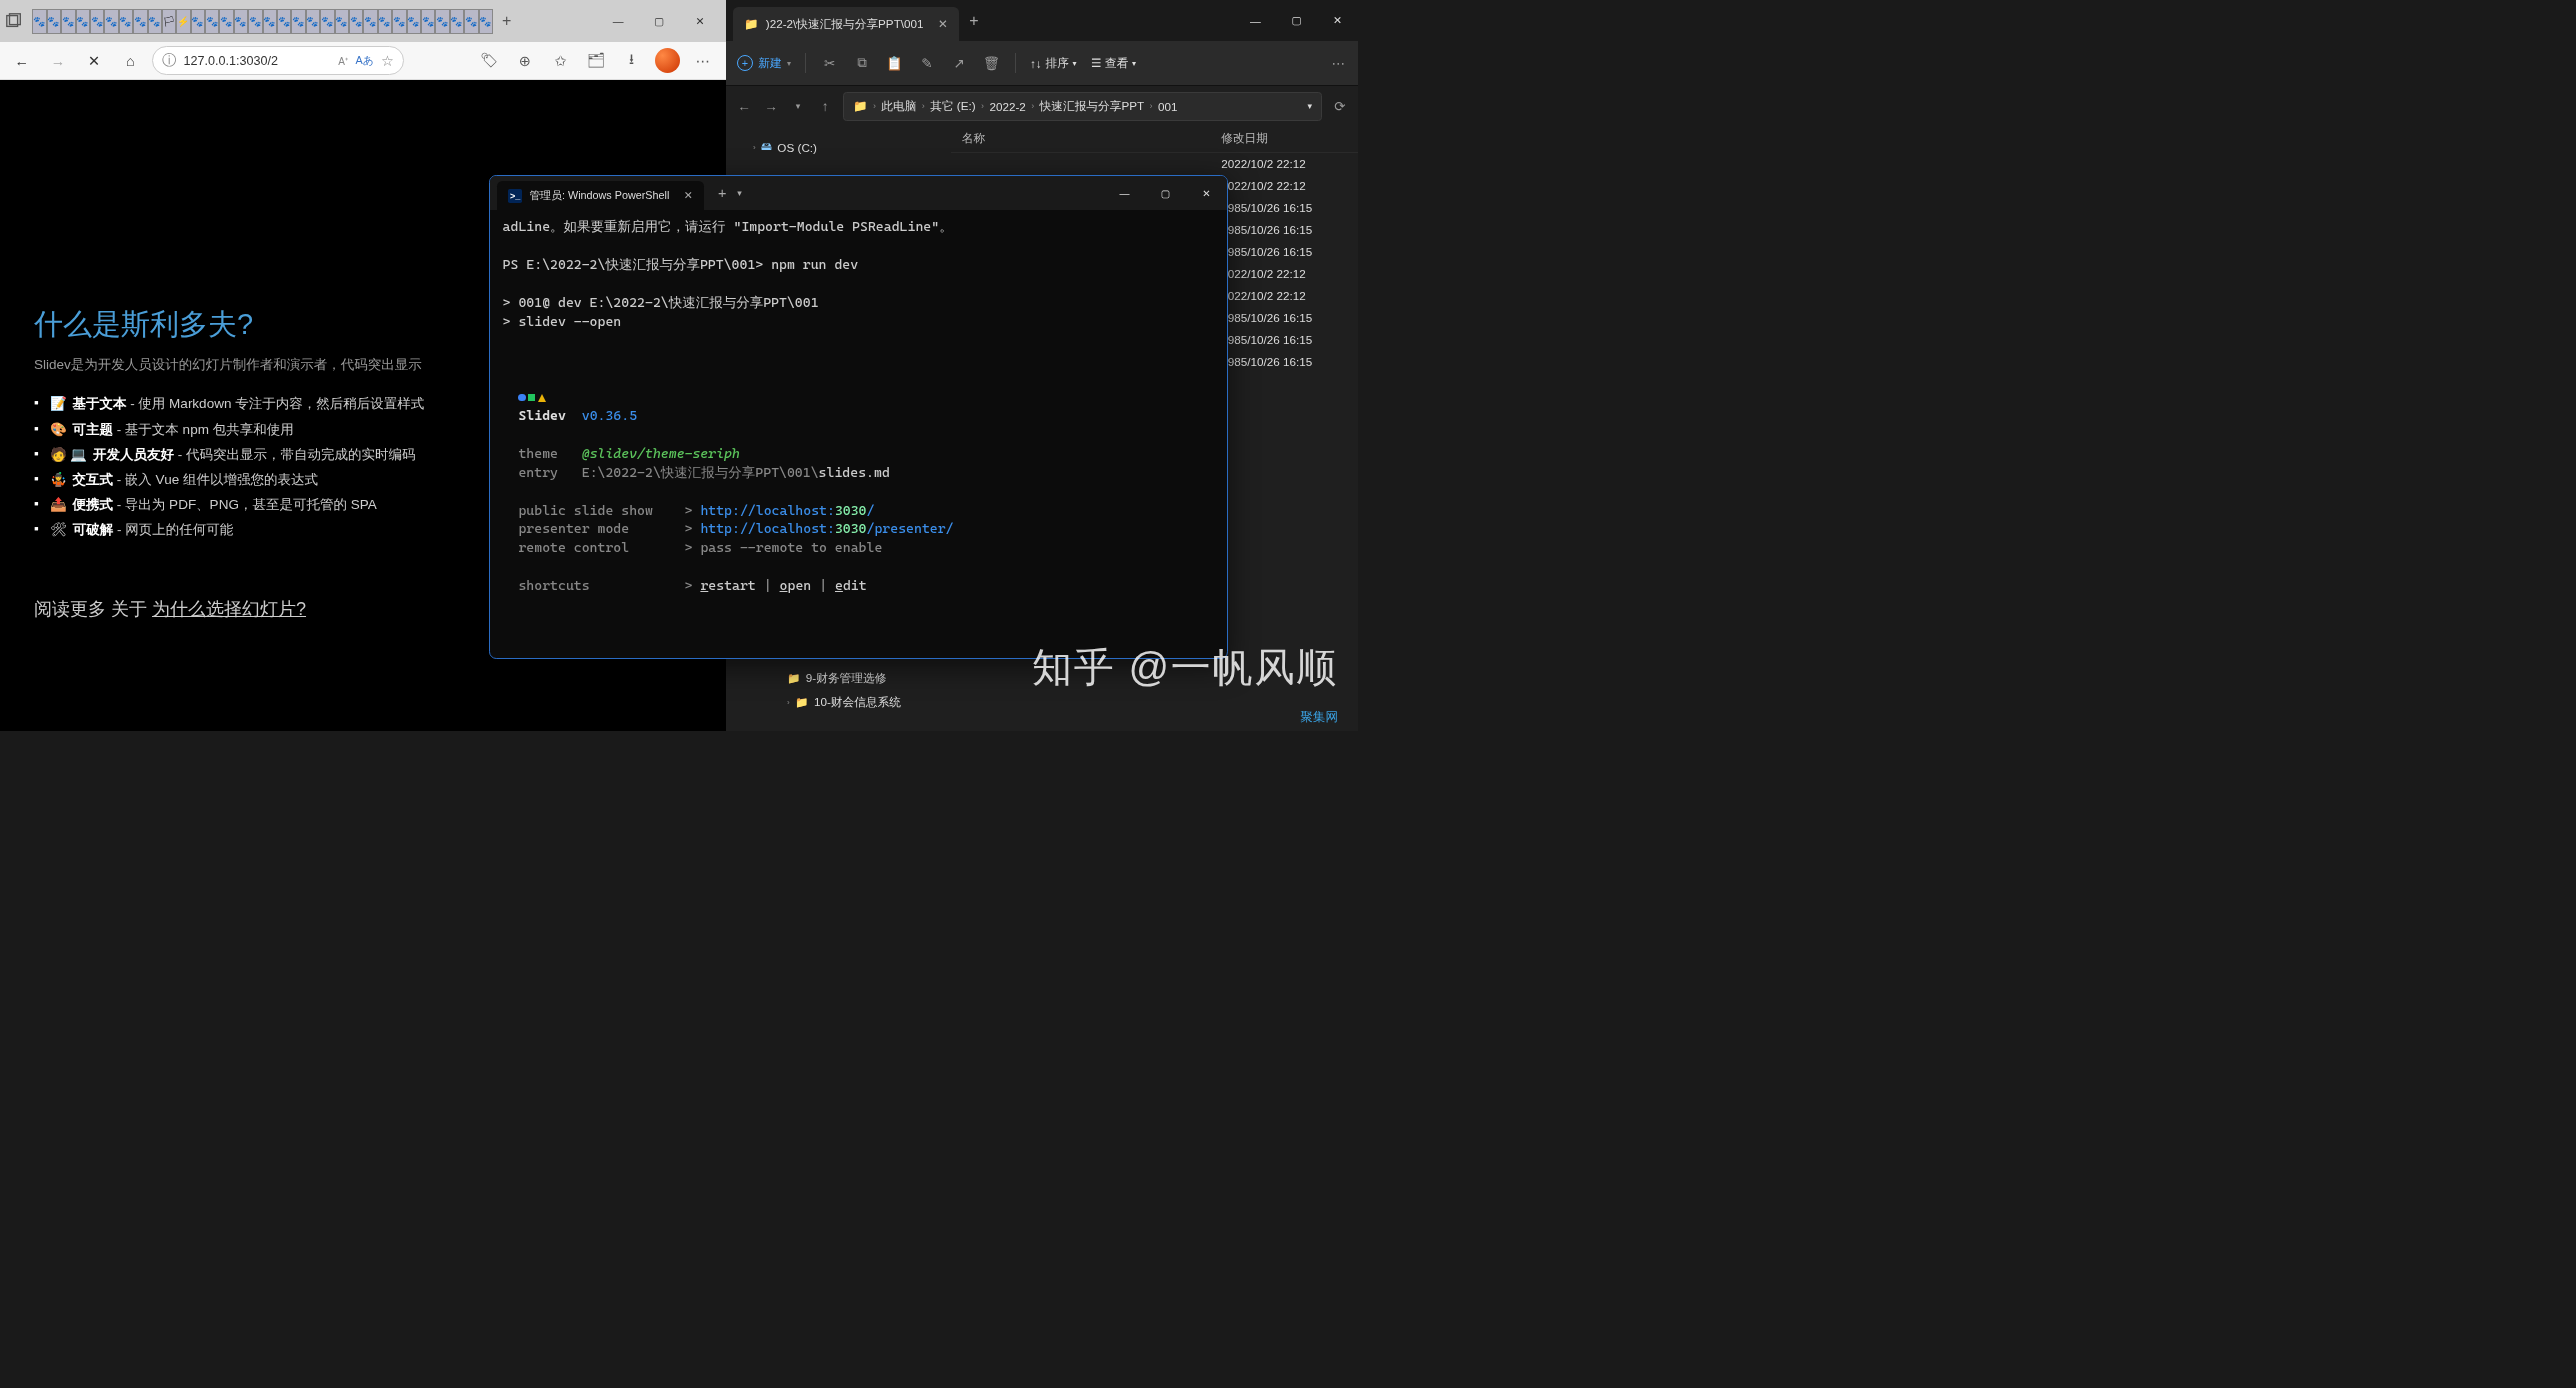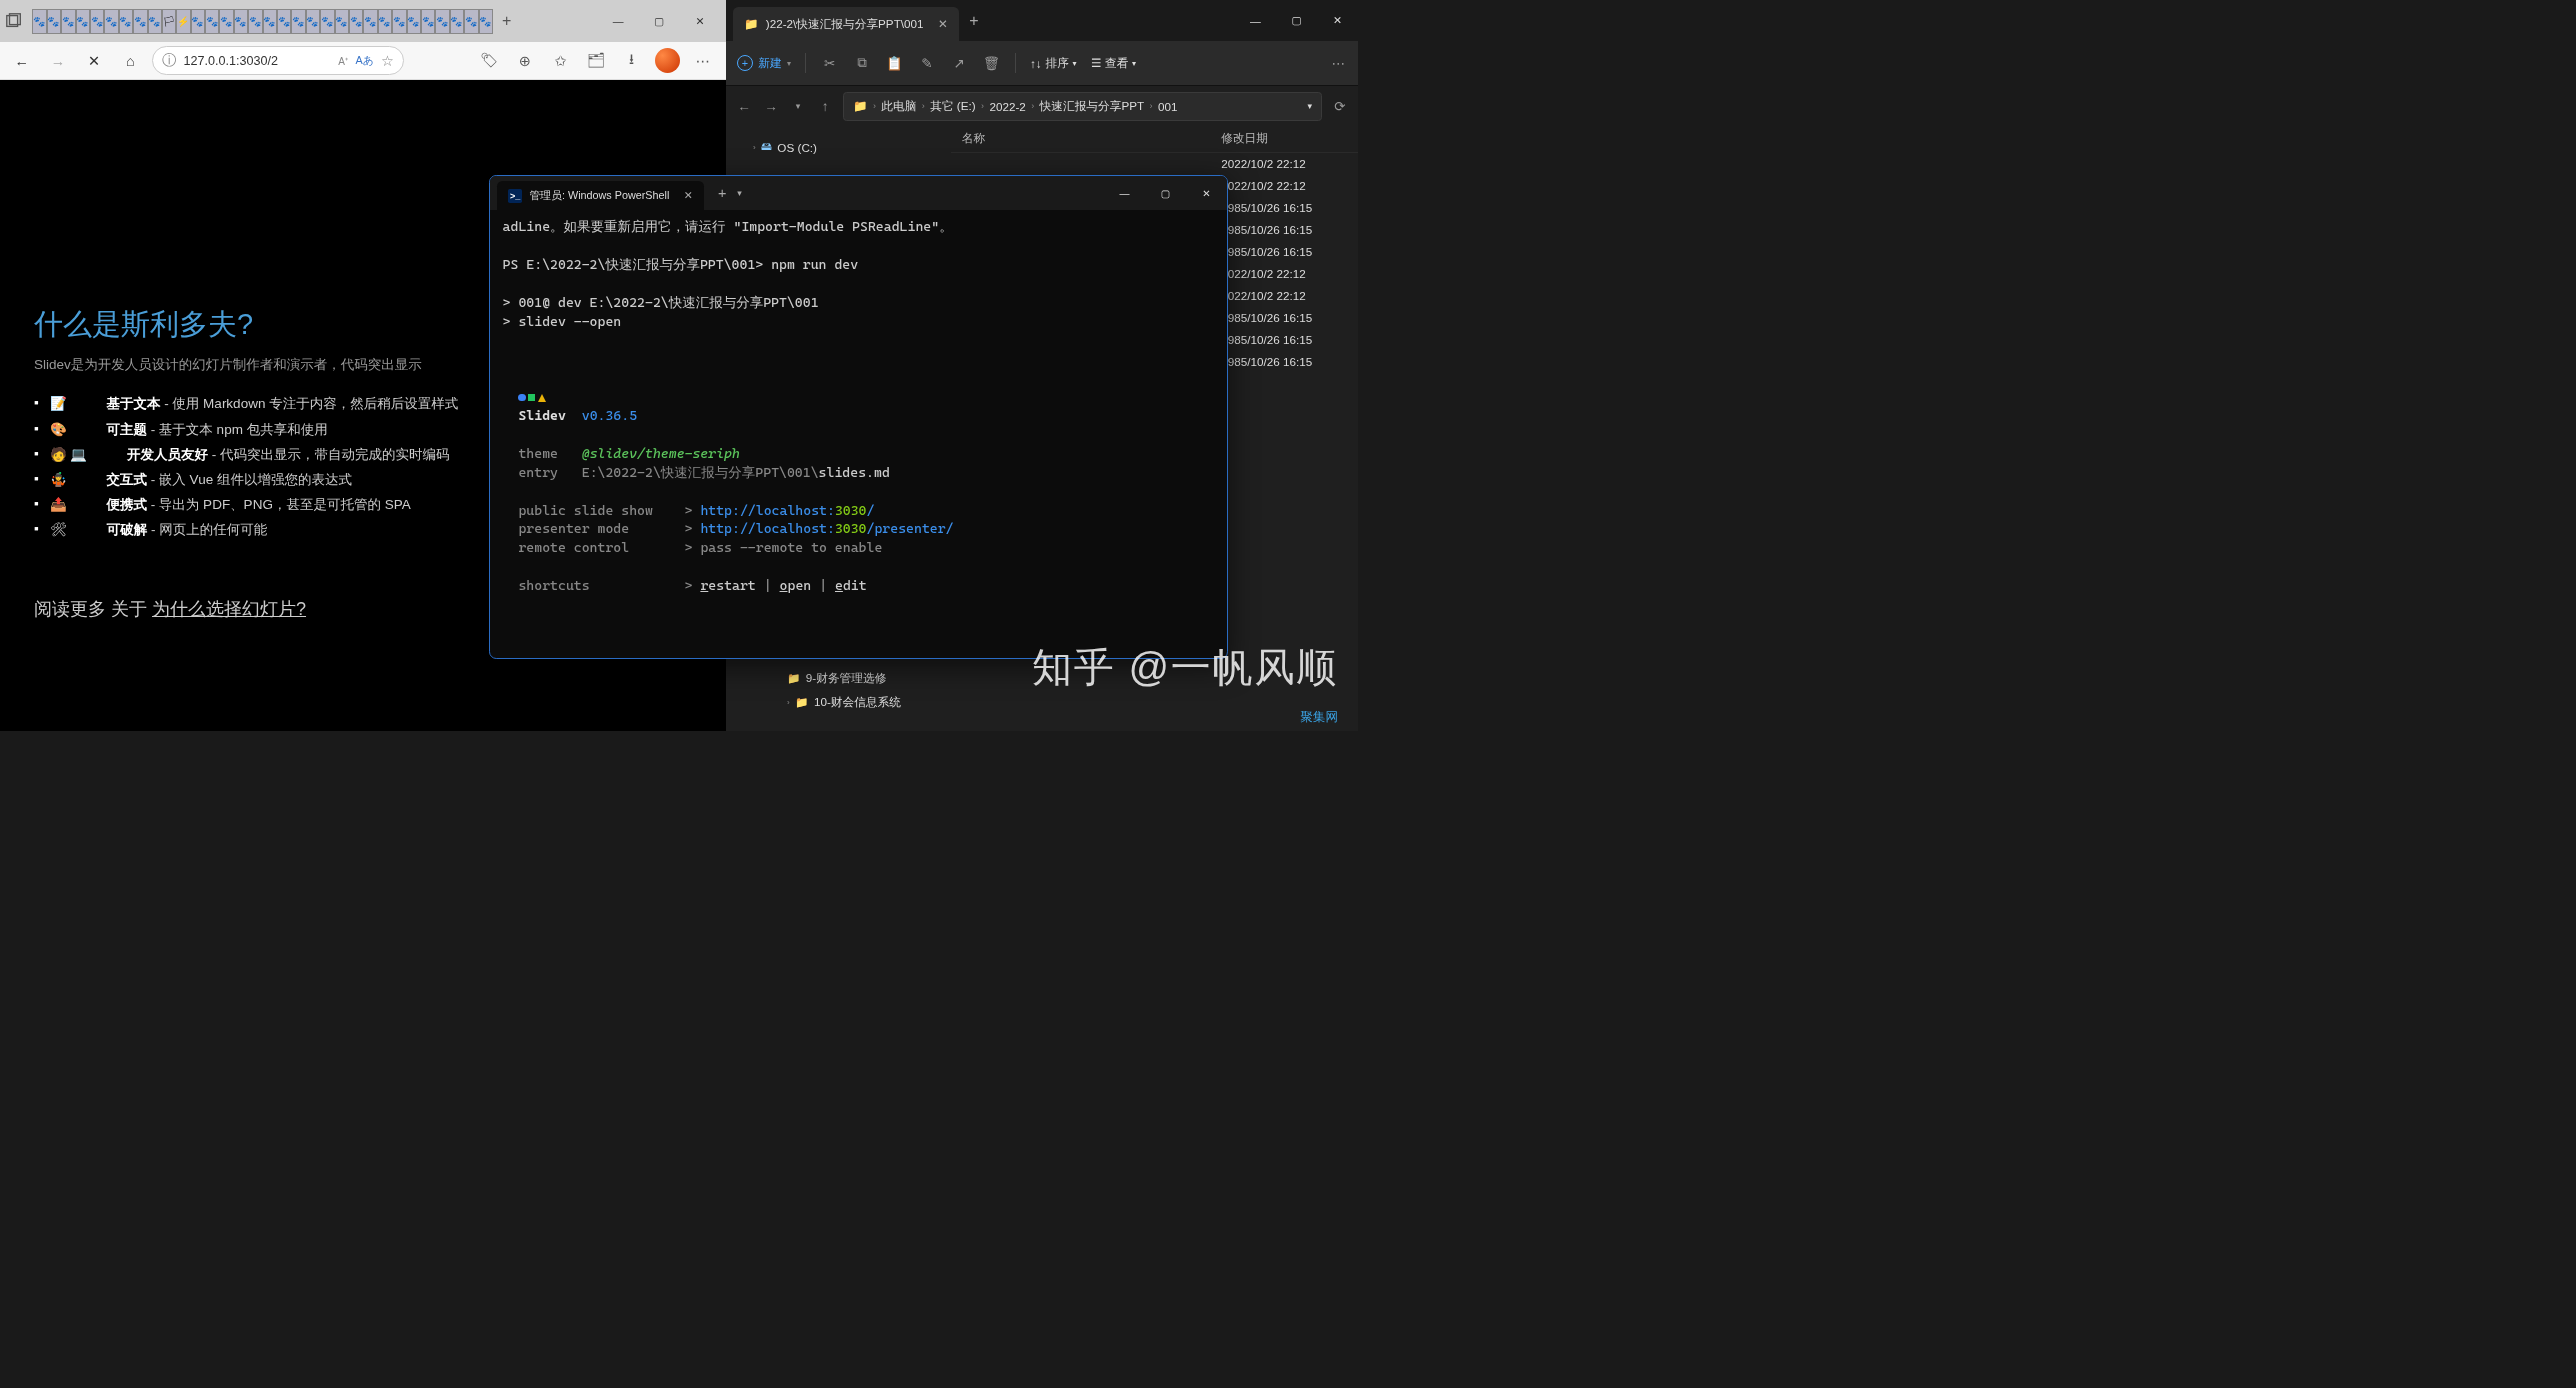--- a/index.html
+++ b/index.html
@@ -23,21 +23,21 @@
 .avatar { width: 25px; height: 25px; background: radial-gradient(circle at 30% 30%, #ff8844, #cc3300); border-radius: 50%; }
 
 .slide-content { background: #000; color: #fff; height: 787px; padding: 0; position: relative; }
 .slide-inner { padding: 225px 34px 0 34px; }
 .slide-title { font-size: 29px; color: #4a9ed8; font-weight: 400; margin-bottom: 10.8px; }
 .slide-subtitle { font-size: 13.5px; color: #999; margin-bottom: 18px; }
 .slide-list { list-style: none; }
 .slide-list li { padding: 3.6px 0 3.6px 16px; font-size: 13.5px; color: #ccc; position: relative; }
 .slide-list li::before { content: "▪"; position: absolute; left: 0; color: #fff; }
 .slide-list .emoji { margin-right: 1.8px; }
-.slide-list b { color: #fff; font-weight: 600; margin-left: 34px; }
+.slide-list b { color: #fff; font-weight: 600; }
 .slide-footer { margin-top: 54px; font-size: 18px; color: #ccc; }
 .slide-footer .link { text-decoration: underline; }
 
 
 .explorer-window { position: absolute; left: 726px; top: 0; right: 0; height: 731px; background: #1f1f1f; color: #ddd; }
 .explorer-titlebar { height: 41px; background: #1a1a1a; display: flex; align-items: center; }
 .explorer-tab { height: 34px; background: #2b2b2b; border-radius: 5.4px 5.4px 0 0; display: flex; align-items: center; padding: 0 10.8px; gap: 7.2px; margin-left: 7.2px; margin-top: 7.2px; font-size: 11.7px; }
 .explorer-tab-close { margin-left: 7.2px; color: #aaa; }
 .explorer-newtab { margin-left: 10.8px; color: #aaa; font-size: 16px; }
 .explorer-wincontrols { margin-left: auto; display: flex; }
@@ -68,21 +68,21 @@
 .terminal-tab { height: 29px; background: #0c0c0c; border-radius: 5.4px 5.4px 0 0; display: flex; align-items: center; padding: 0 10.8px; gap: 7.2px; margin-left: 7.2px; margin-top: 5.4px; font-size: 10.8px; color: #ddd; }
 .ps-icon { width: 14.4px; height: 14.4px; background: #012456; border-radius: 1.8px; display: flex; align-items: center; justify-content: center; color: #fff; font-size: 9px; font-weight: bold; }
 .terminal-newtab { margin-left: 14.4px; color: #aaa; font-size: 14.4px; }
 .terminal-dropdown { margin-left: 10.8px; color: #aaa; font-size: 9px; }
 .terminal-wincontrols { margin-left: auto; display: flex; }
 .term-wc-btn { width: 41px; height: 29px; display: flex; align-items: center; justify-content: center; color: #ddd; font-size: 10px; }
 .terminal-body { padding: 7.2px 12.6px; font-family: "Cascadia Mono", Consolas, monospace; font-size: 13.5px; line-height: 1.4; color: #ccc; white-space: pre; }
 .t-gray { color: #888; }
 .t-blue { color: #3b8eea; }
 .t-green { color: #5bc25b; font-style: italic; }
-.t-yellow { color: #84cc16; text-align: center; }
+.t-yellow { color: #86efac; text-align: center; }
 .t-white { color: #ddd; font-weight: bold; }
 .underline { text-decoration: underline; }
 .slidev-logo { display: inline-flex; gap: 2.7px; align-items: center; }
 .sl-dot { width: 7.2px; height: 7.2px; border-radius: 50%; background: #3b82f6; display: inline-block; }
 .sl-sq { width: 7.2px; height: 7.2px; background: #22c55e; display: inline-block; }
 .sl-tri { width: 0; height: 0; border-left: 4.5px solid transparent; border-right: 4.5px solid transparent; border-bottom: 8px solid #eab308; display: inline-block; }
 
 .watermark { position: absolute; right: 20px; bottom: 36px; font-size: 40px; color: rgba(255,255,255,0.82); font-weight: 500; letter-spacing: 1.8px; pointer-events: none; }
 .watermark2 { position: absolute; right: 20px; bottom: 5.4px; font-size: 12.6px; color: #3aa0e0; }
 </style>

